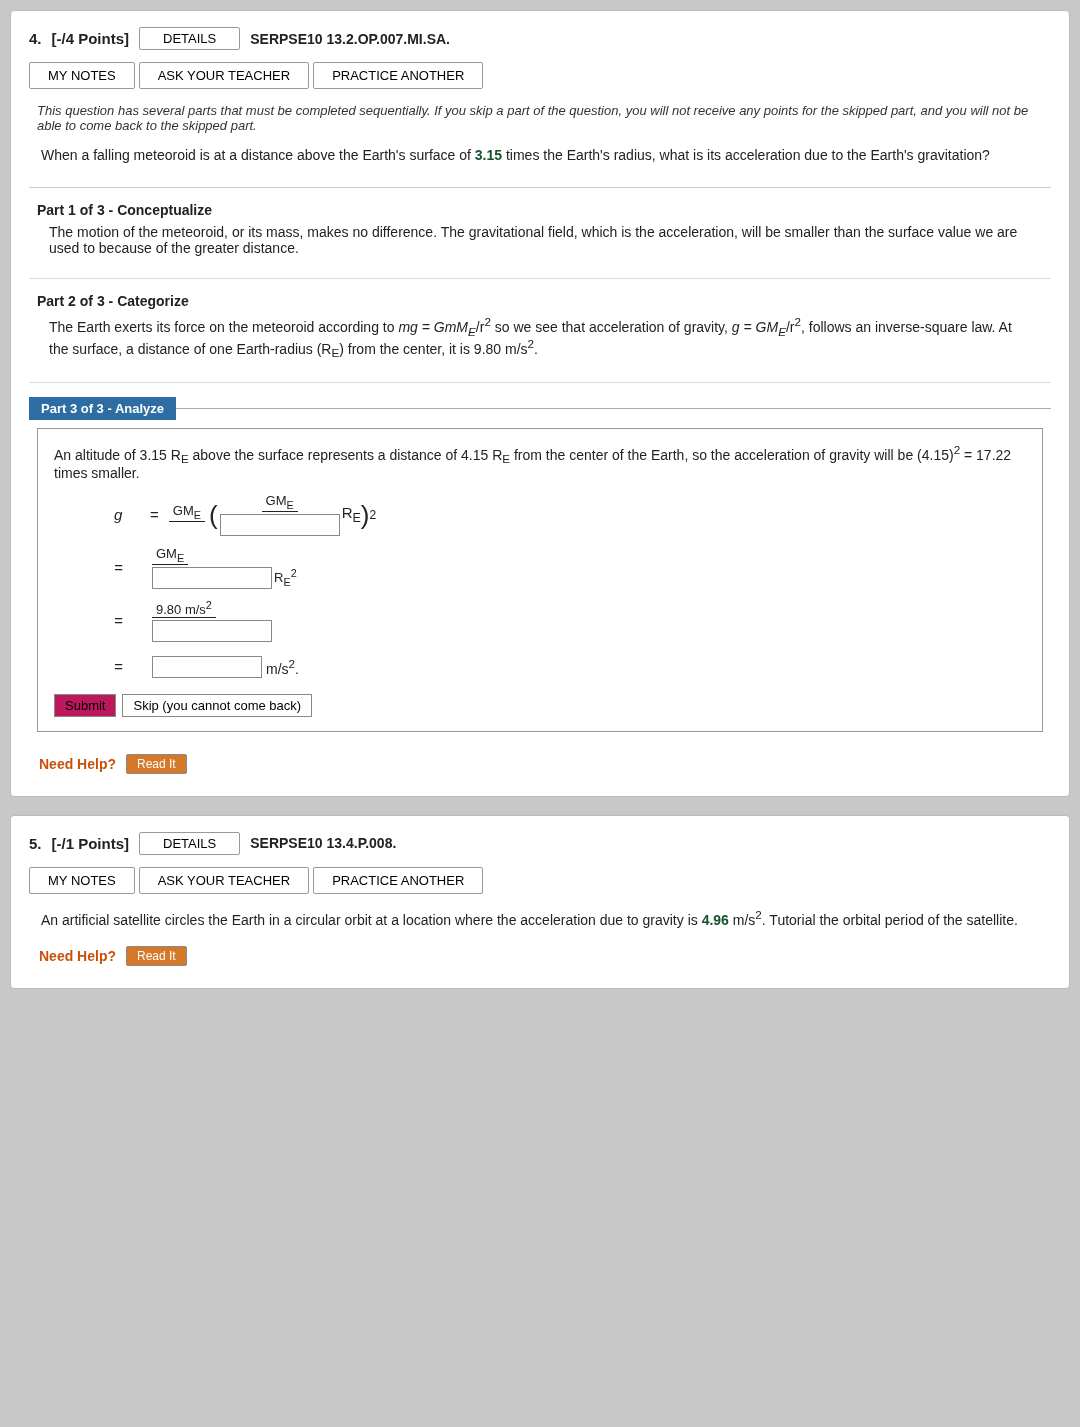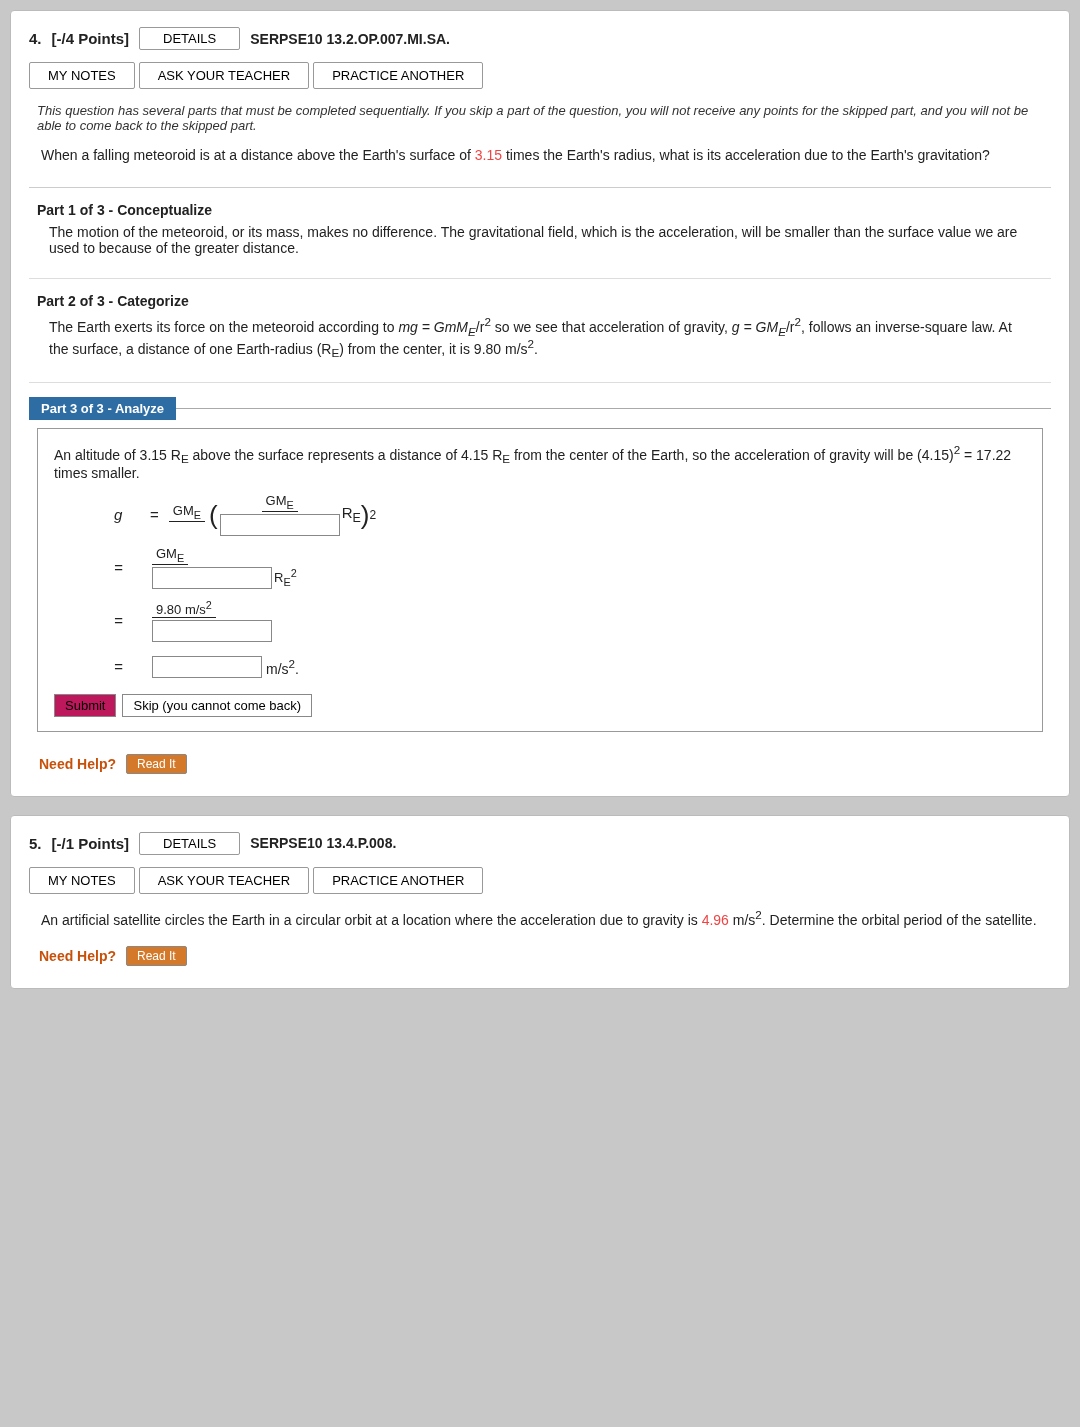--- a/index.html
+++ b/index.html
@@ -85,21 +85,21 @@
       height: 1px;
       background: #aaa;
       margin-left: 0;
     }
     .question-text {
       font-size: 14px;
       color: #222;
       padding: 0 12px;
       margin-bottom: 10px;
     }
-    .highlight-blue { color: #ef4444; font-weight: normal; }
+    .highlight-blue { color: #14532d; font-weight: bold; }
     .part-header {
       font-weight: bold;
       font-size: 14px;
       margin-bottom: 6px;
       padding: 0 8px;
     }
     .part-text {
       font-size: 14px;
       color: #222;
       padding: 0 20px;
@@ -337,21 +337,21 @@
     <button class="btn-details">DETAILS</button>
     <span class="question-code">SERPSE10 13.4.P.008.</span>
   </div>
   <div class="btn-row">
     <button class="btn-action">MY NOTES</button>
     <button class="btn-action">ASK YOUR TEACHER</button>
     <button class="btn-action">PRACTICE ANOTHER</button>
   </div>
 
   <p class="question-text">
-    <span>An artificial satellite circles the Earth in a circular orbit at a location where the acceleration due to gravity is </span><span class="highlight-blue">4.96</span><span> m/s</span><sup>2</sup><span>. Determine the orbital period of the satellite.</span>
+    <span>An artificial satellite circles the Earth in a circular orbit at a location where the acceleration due to gravity is </span><span class="highlight-blue">4.96</span><span> m/s</span><sup>2</sup><span>. Tutorial the orbital period of the satellite.</span>
   </p>
 
 
   <div class="need-help-row">
     <span class="need-help-text">Need Help?</span>
     <button class="btn-read-it">Read It</button>
   </div>
 </div>
 
 </body></html>

